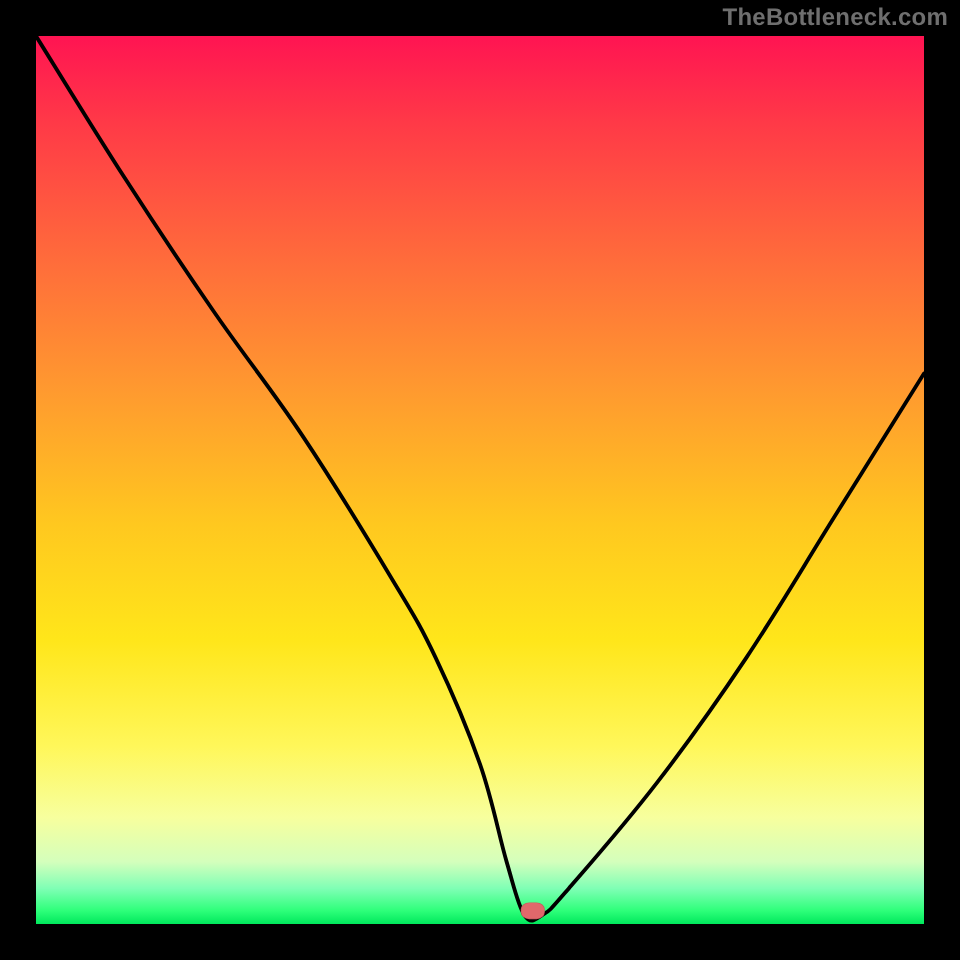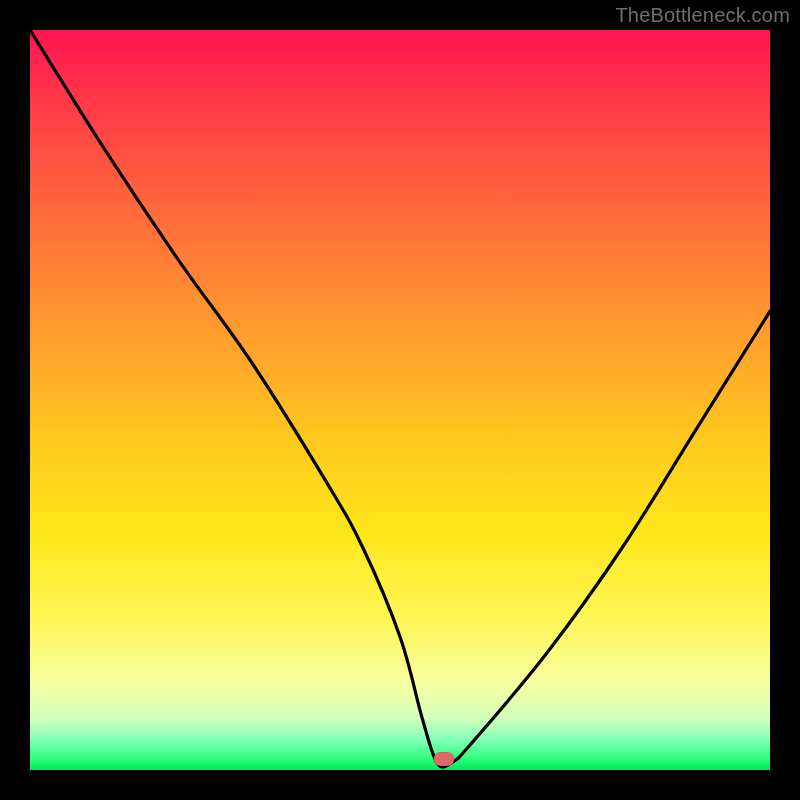--- a/index.html
+++ b/index.html
@@ -16,21 +16,21 @@
     width: 800px;
     height: 800px;
     background: #000;
   }
   .watermark {
     position: absolute;
     top: 4px;
     right: 10px;
     color: #6f6f6f;
     font-size: 20px;
-    font-weight: 400;
+    font-weight: 700;
     letter-spacing: 0.2px;
     z-index: 5;
   }
   .plot {
     position: absolute;
     left: 30px;
     top: 30px;
     width: 740px;
     height: 740px;
     background: linear-gradient(

